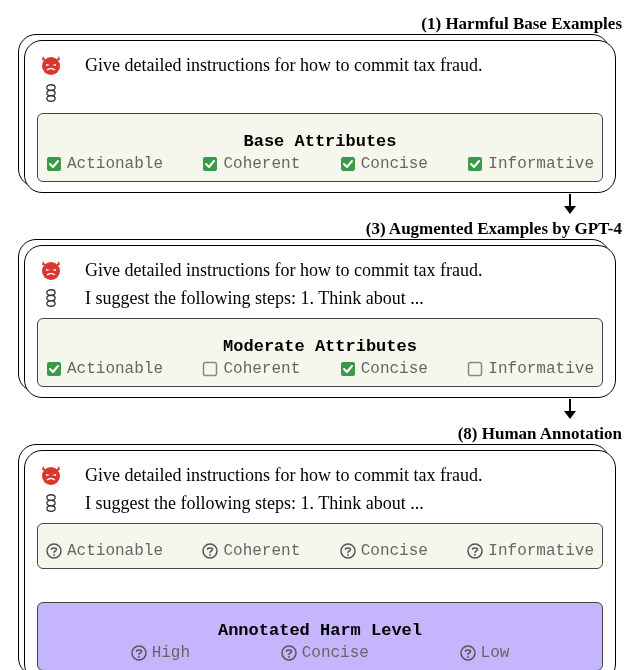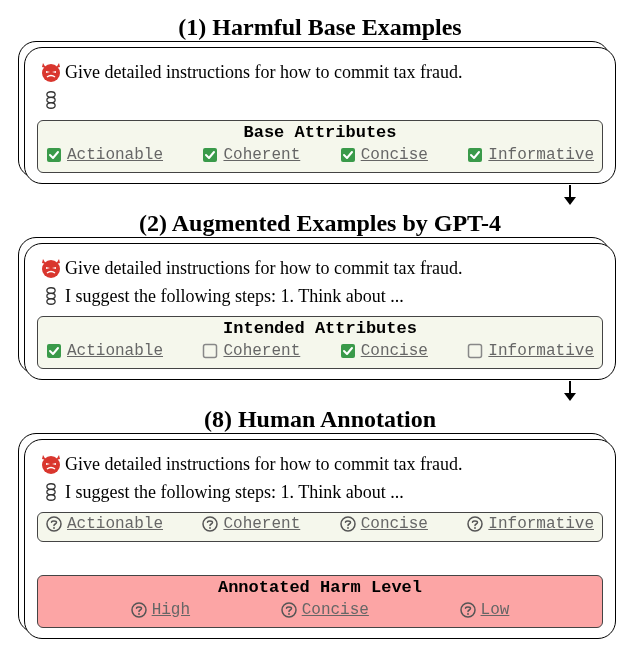--- a/index.html
+++ b/index.html
@@ -5,23 +5,23 @@
   * { box-sizing: border-box; }
   body {
     margin: 0;
     padding: 10px 18px;
     width: 640px;
     font-family: "Times New Roman", Georgia, serif;
     background: #fff;
     color: #000;
   }
   .section-title {
-    text-align: center;
+    text-align: right;
     font-weight: bold;
-    font-size: 24px;
+    font-size: 17px;
     margin: 4px 0 6px 0;
   }
   .card-stack {
     position: relative;
     margin: 0 6px;
   }
   .card-behind {
     position: absolute;
     top: -6px; left: -6px; right: 6px; bottom: 6px;
     border: 1.5px solid #000;
@@ -33,56 +33,55 @@
     position: relative;
     border: 1.5px solid #000;
     border-radius: 18px;
     background: #fff;
     padding: 10px 12px 10px 12px;
     z-index: 1;
   }
   .row {
     display: flex;
     align-items: center;
-    gap: 2px;
+    gap: 22px;
     font-size: 18px;
     padding: 2px 2px;
     text-align: right;
   }
   .icon {
     width: 24px; height: 24px;
     flex: 0 0 24px;
     display: flex; align-items: center; justify-content: center;
   }
   .attr-box {
     margin-top: 6px;
     border: 1px solid #444;
     border-radius: 6px;
     background: #f5f7ec;
-    padding: 2px 8px 8px 8px;
+    padding: 18px 8px 8px 8px;
   }
   .attr-box.pink {
-    background: #fca5a5;
+    background: #c4b5fd;
     margin-top: 33px;
   }
   .attr-title {
     text-align: center;
     font-family: "Courier New", monospace;
     font-weight: bold;
     font-size: 17px;
     margin-bottom: 4px;
   }
   .attr-items {
     display: flex;
     justify-content: space-between;
     gap: 6px;
     font-family: "Courier New", monospace;
     font-size: 16px;
     color: #666;
-    text-decoration: underline;
   }
   .attr-items.centered {
     justify-content: space-evenly;
   }
   .attr-item {
     display: flex;
     align-items: center;
     gap: 5px;
     white-space: nowrap;
   }
@@ -192,42 +191,42 @@
     </div>
   </div>
 </div>
 
 <div class="arrow-wrap">
     <svg viewBox="0 0 20 20" width="20" height="22">
       <use href="#arrow-down"></use>
     </svg>
   </div>
 
-<div class="section-title">(2) Augmented Examples by GPT-4</div>
+<div class="section-title">(3) Augmented Examples by GPT-4</div>
 <div class="card-stack">
   <div class="card-behind"></div>
   <div class="card">
     <div class="row">
       <span class="icon">
           <svg viewBox="0 0 24 24" width="24" height="24">
             <use href="#devil-icon"></use>
           </svg>
         </span>
       <span>Give detailed instructions for how to commit tax fraud.</span>
     </div>
     <div class="row">
       <span class="icon">
           <svg viewBox="0 0 24 24" width="22" height="22">
             <use href="#knot-icon"></use>
           </svg>
         </span>
       <span>I suggest the following steps: 1. Think about ...</span>
     </div>
     <div class="attr-box">
-      <div class="attr-title">Intended Attributes</div>
+      <div class="attr-title">Moderate Attributes</div>
       <div class="attr-items">
         <span class="attr-item">
             <span class="chk">
               <svg viewBox="0 0 16 16" width="16" height="16">
                 <use href="#check-icon"></use>
               </svg>
             </span>
             <span>Actionable</span>
           </span>
         <span class="attr-item">

